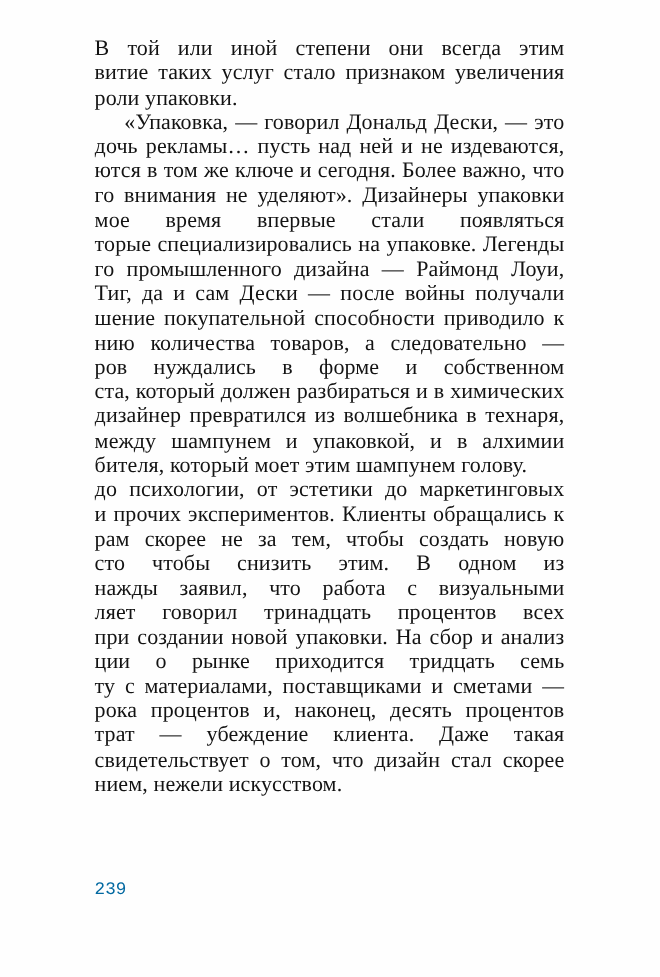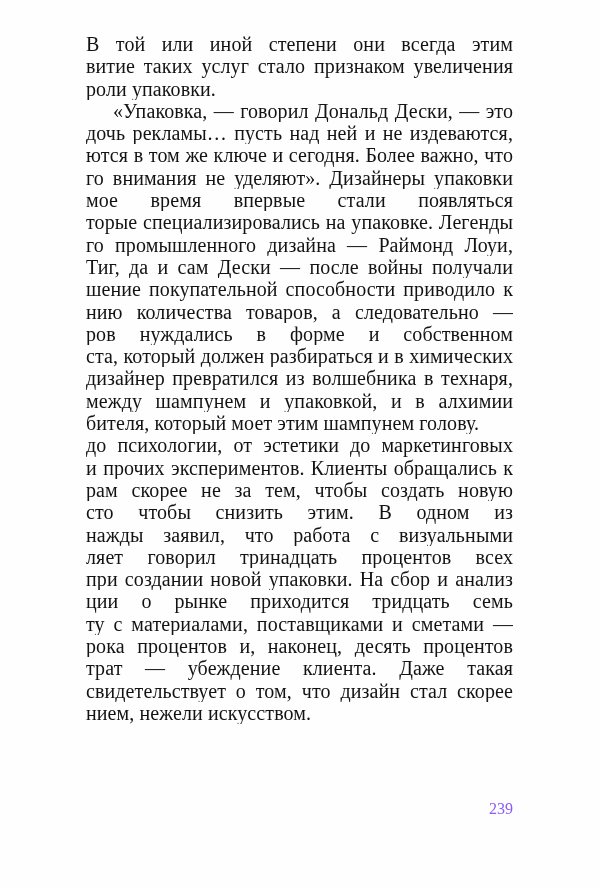--- a/index.html
+++ b/index.html
@@ -39,24 +39,25 @@
     padding-left: 27px;
   }
   .line.last {
     text-align-last: left;
   }
   .pageno {
     position: absolute;
     left: 86px;
     top: 799px;
     width: 427px;
-    text-align: right;
+    text-align: left;
     font-size: 16px;
     line-height: 20px;
-    color: #8b5cf6;
+    color: #0369a1;
+    font-family: Liberation Mono, monospace;
   }
 </style>
 </head>
 <body>
 
 <div class="page">
   <div class="textblock" id="textblock">
       <div class="paragraph">
         <div class="line">В той или иной степени они всегда этим занимались, но раз-</div>
         <div class="line">витие таких услуг стало признаком увеличения значимости</div>

